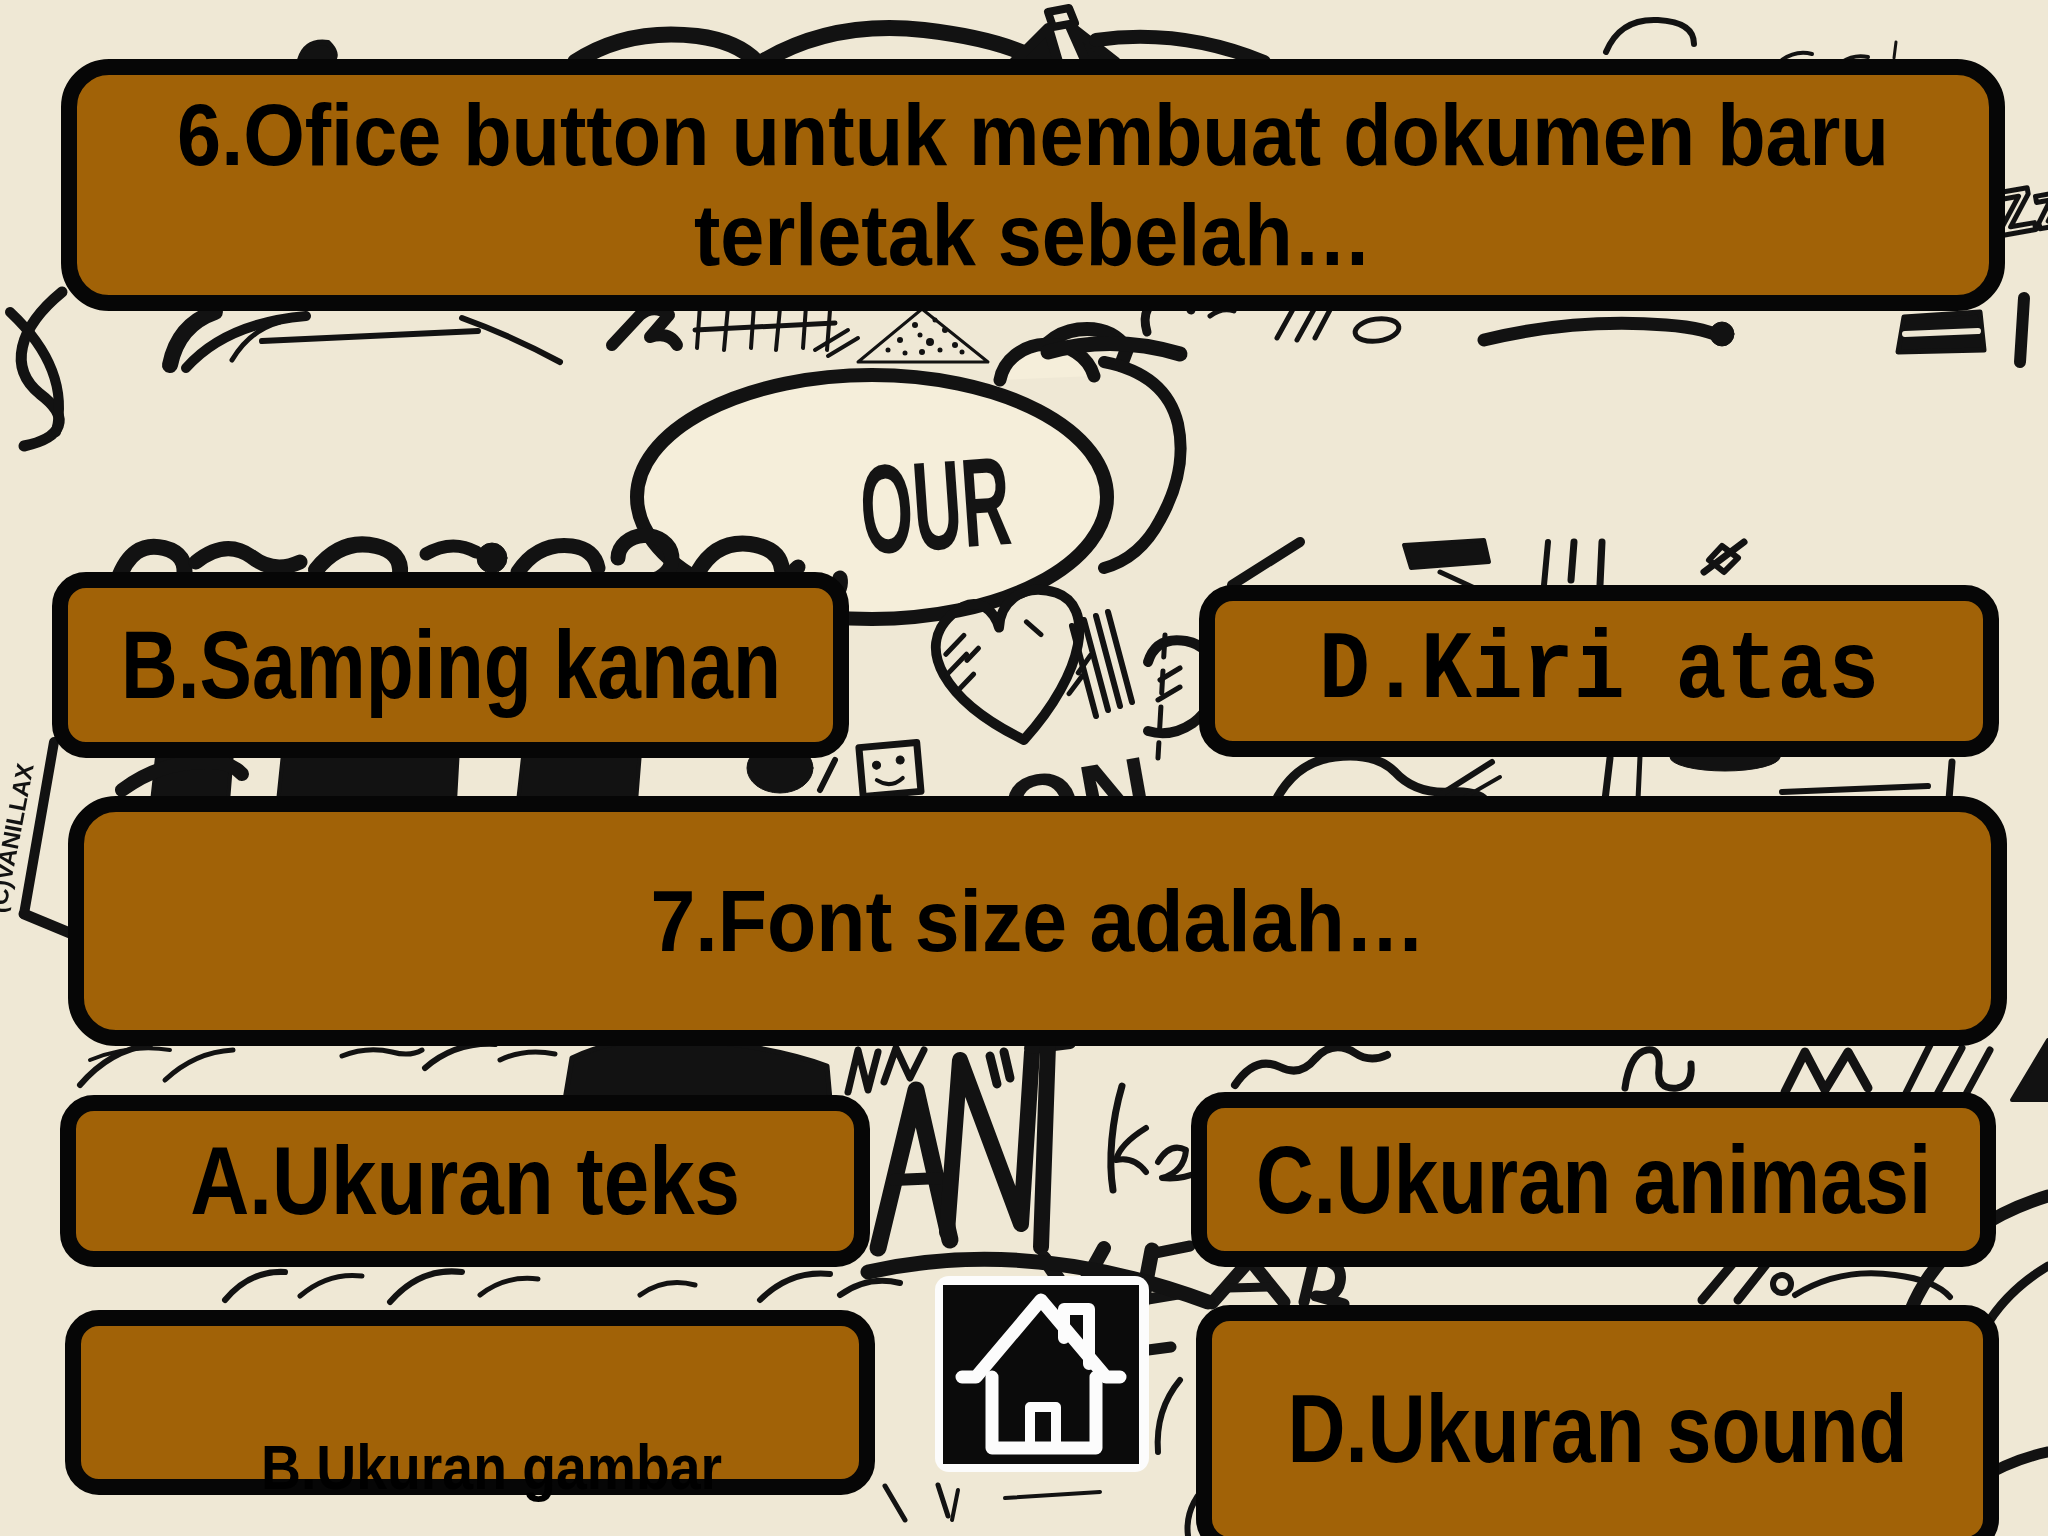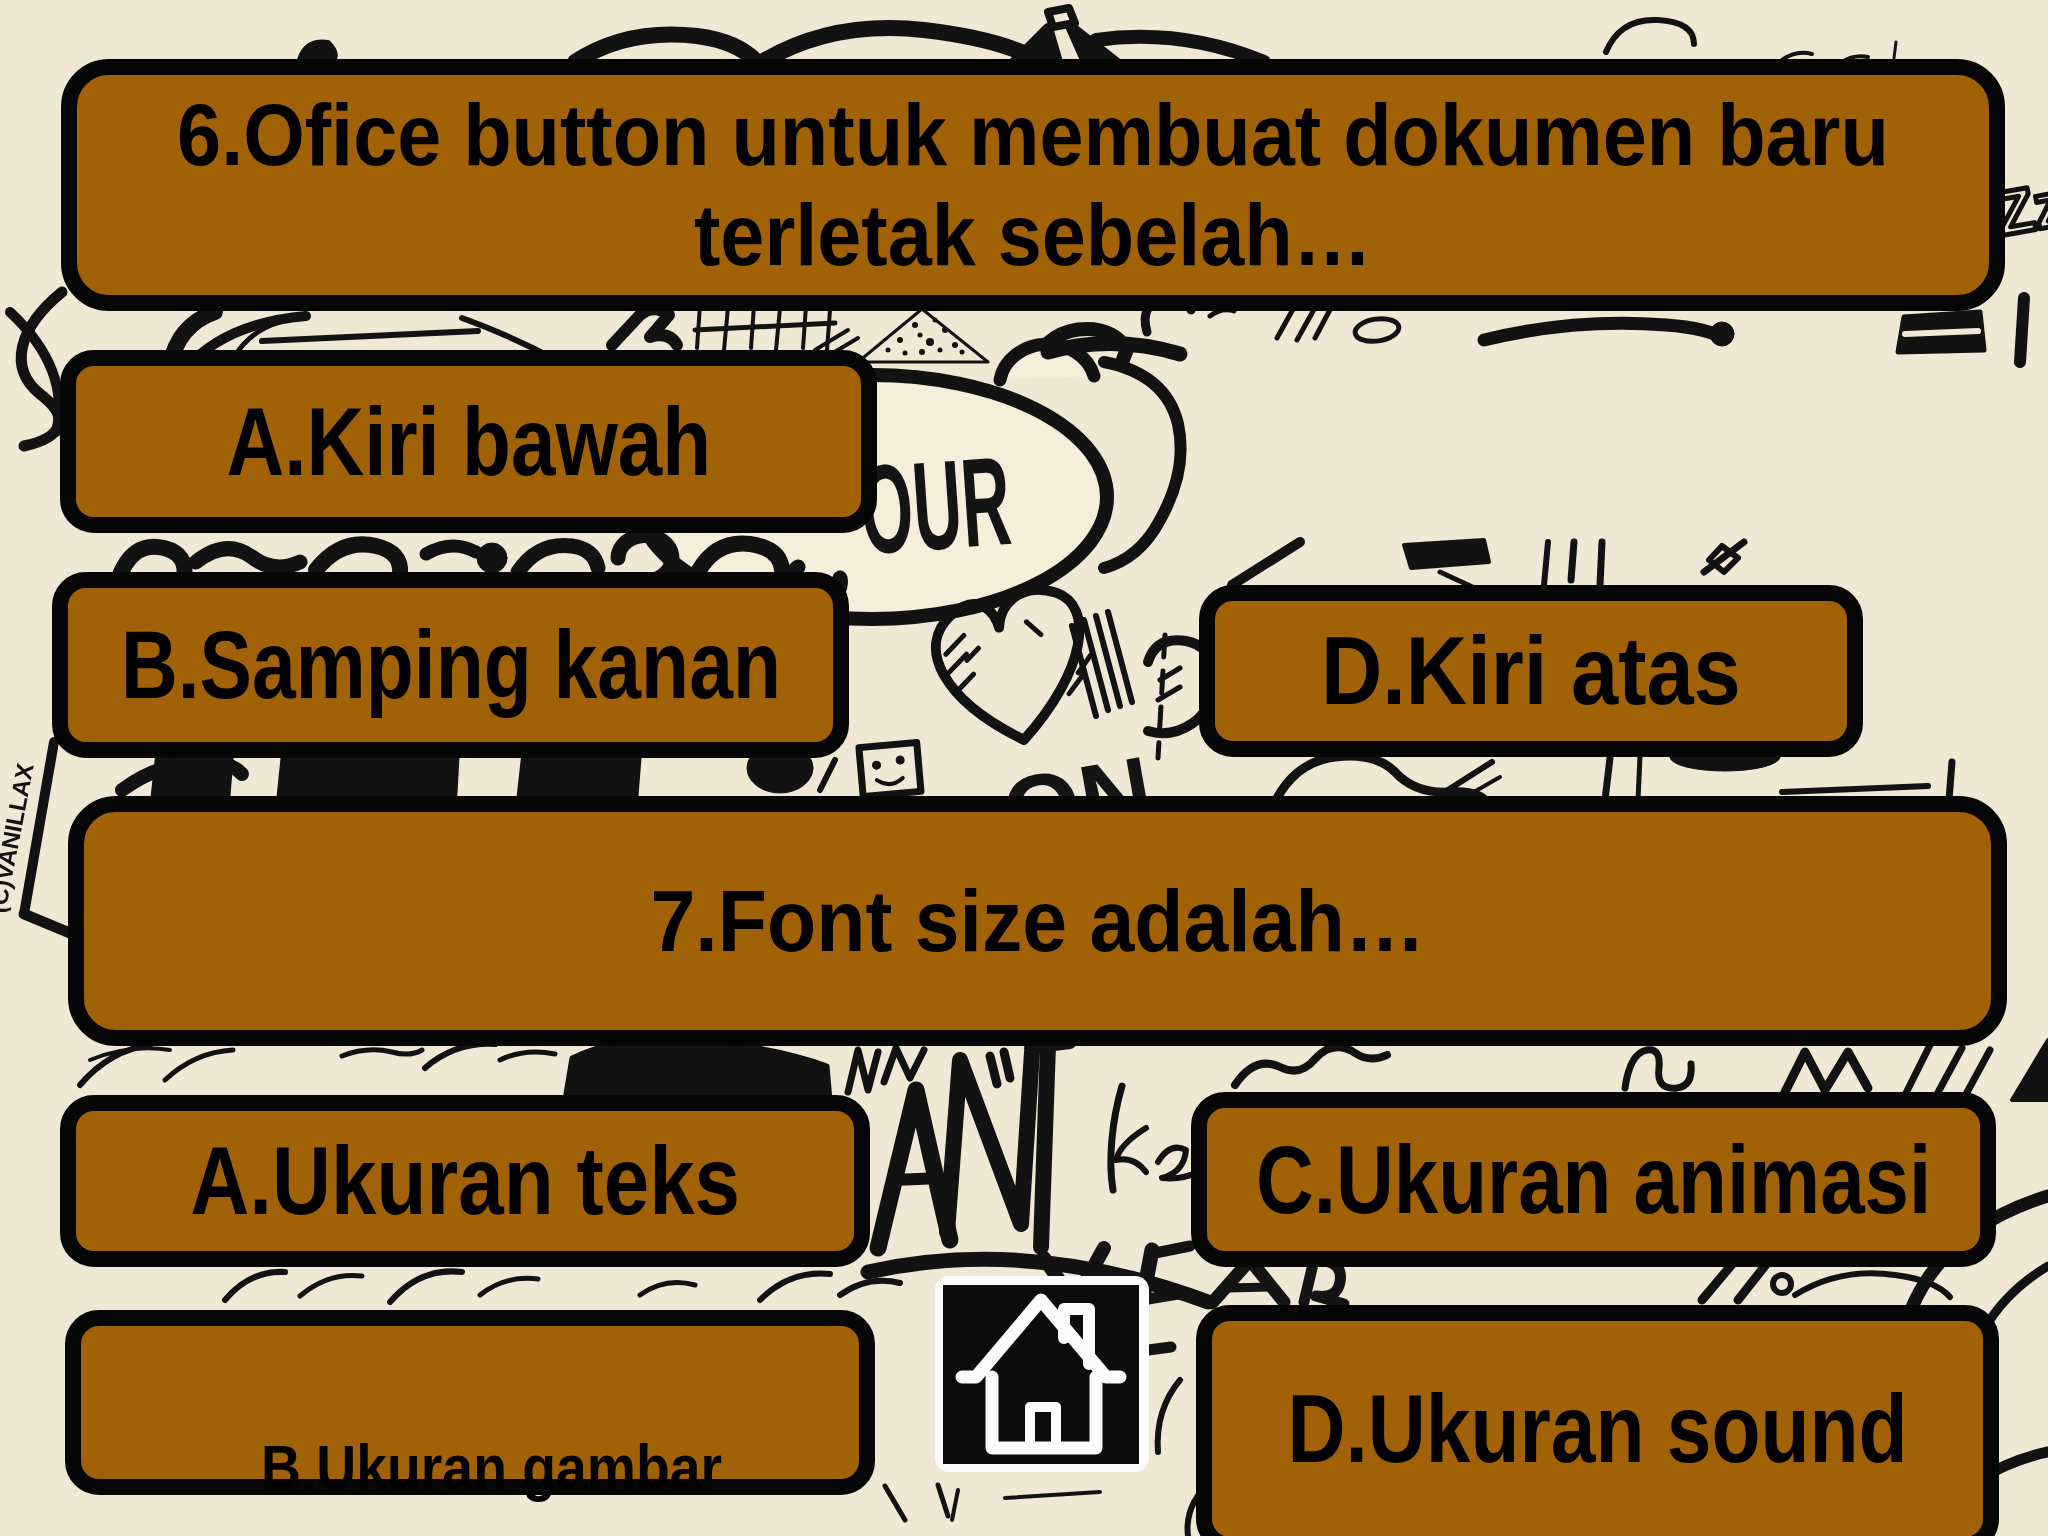--- a/index.html
+++ b/index.html
@@ -229,30 +229,27 @@
 <path d="M1212,1480 q-28,25 -24,56" stroke-width="6"></path>
 <path d="M1362,1490 L1358,1536" stroke-width="6"></path>
 <path d="M1510,1490 L1506,1530" stroke-width="5"></path>
 </g>
 </svg>
 
 <div class="box q" style="left:61px;top:59px;width:1944px;height:252px;font-size:88px;line-height:100px;">
       <span style="display:inline-block;transform:scaleX(.9);">6.Ofice button untuk membuat dokumen baru<br>terletak sebelah…</span>
     </div>
 
-<div class="box a" style="left:60px;top:350px;width:817px;height:183px;font-size:97px;">
-      <span style="display:inline-block;transform:scaleX(.825);">A.Kiri bawah</span>
-    </div>
 
 
 <div class="box a" style="left:52px;top:572px;width:797px;height:186px;font-size:97px;">
       <span style="display:inline-block;transform:scaleX(.811);">B.Samping kanan</span>
     </div>
 
-<div class="box a" style="left:1199px;top:585px;width:664px;height:172px;font-size:97px;">
+<div class="box a" style="left:1199px;top:585px;width:800px;height:172px;font-size:97px;font-family:Liberation Mono, monospace;">
       <span style="display:inline-block;transform:scaleX(.875);">D.Kiri atas</span>
     </div>
 
 <div class="box q" style="left:68px;top:796px;width:1939px;height:250px;font-size:88px;">
       <span style="display:inline-block;transform:scaleX(.916);">7.Font size adalah…</span>
     </div>
 
 <div class="box a" style="left:60px;top:1095px;width:810px;height:172px;font-size:97px;">
       <span style="display:inline-block;transform:scaleX(.843);">A.Ukuran teks</span>
     </div>

